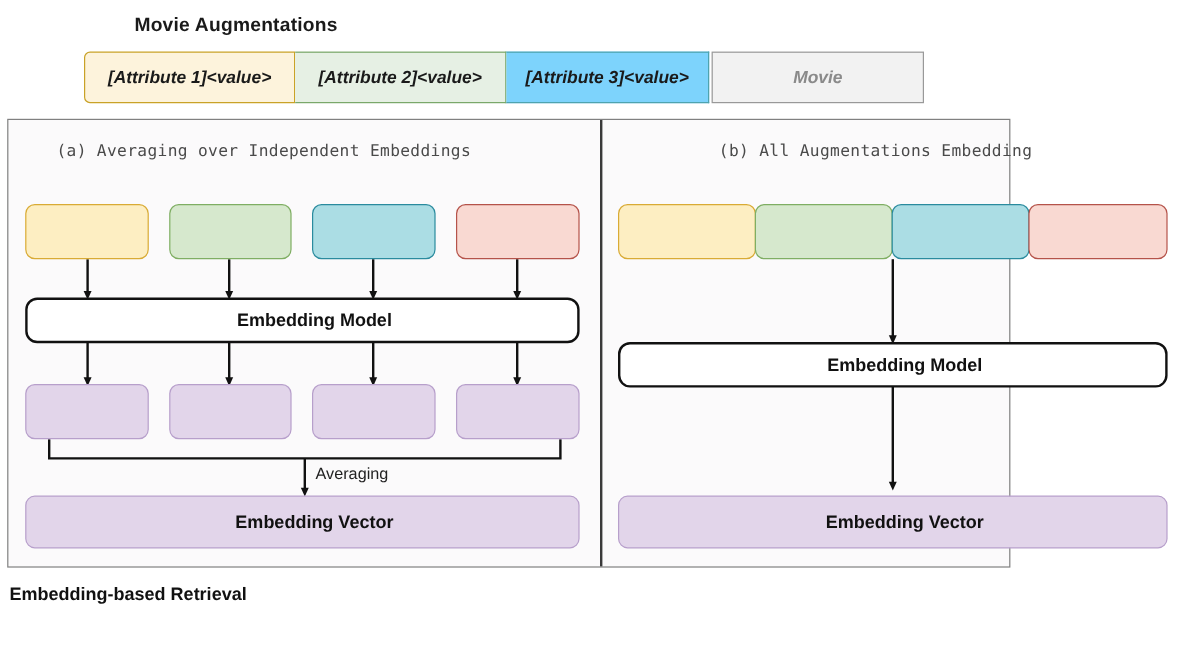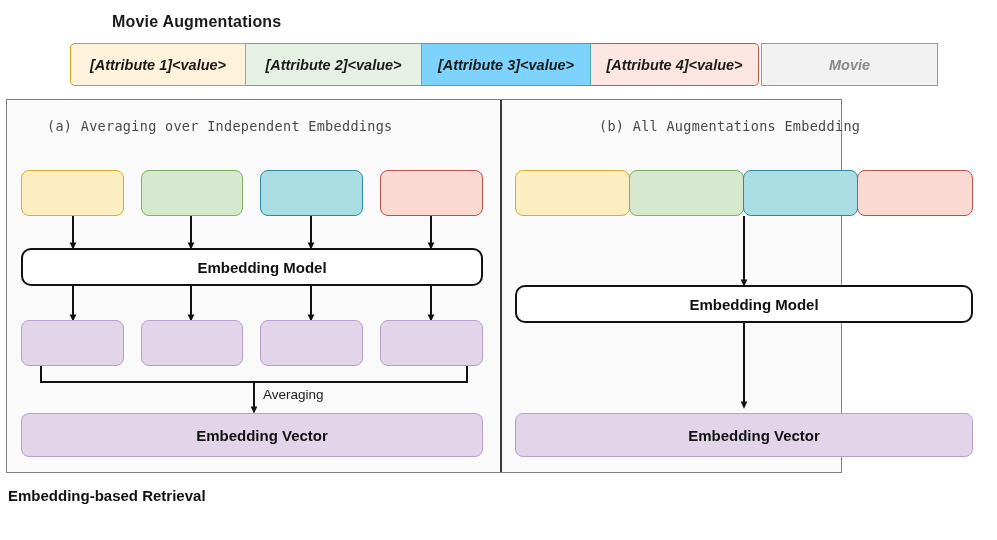--- a/index.html
+++ b/index.html
@@ -183,21 +183,20 @@
 </style>
 </head>
 <body>
 
 <div id="header-title">Movie  Augmentations</div>
 
 <div id="aug-strip">
   <div class="aug-cell c1">[Attribute 1]&lt;value&gt;</div>
   <div class="aug-cell c2">[Attribute 2]&lt;value&gt;</div>
   <div class="aug-cell c3">[Attribute 3]&lt;value&gt;</div>
-  <div class="aug-cell c4">[Attribute 4]&lt;value&gt;</div>
   <div class="aug-cell cmovie">Movie</div>
 </div>
 
 <div id="panels-frame">
 
   <div id="panel-divider"></div>
 
   <svg id="wires" viewBox="0 0 982 374" width="982" height="374">
     <defs>
       <marker id="ah" markerWidth="9" markerHeight="9" refX="4.2" refY="4.2" orient="auto" markerUnits="userSpaceOnUse">

